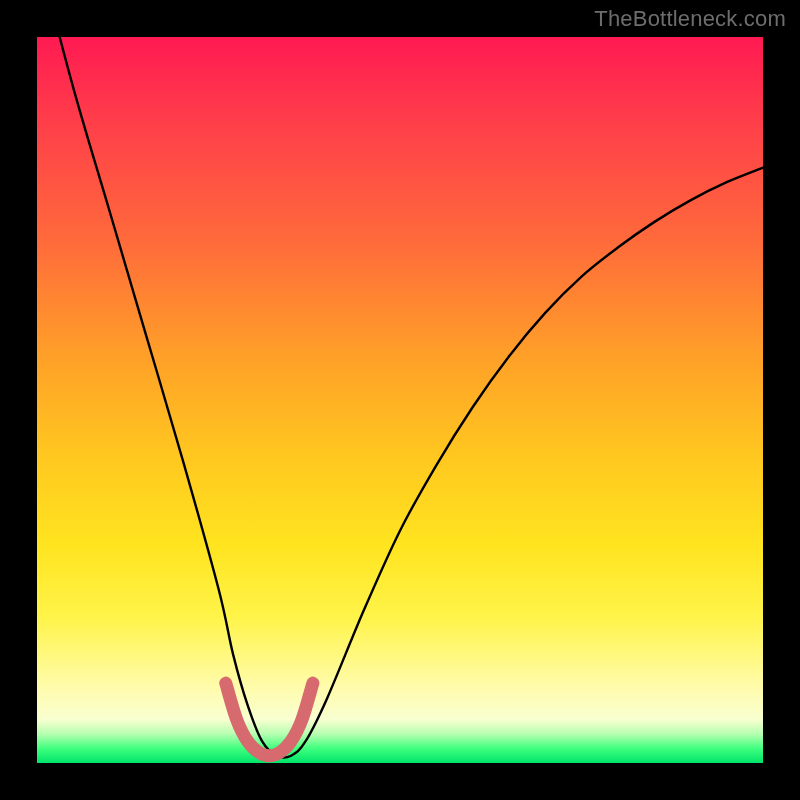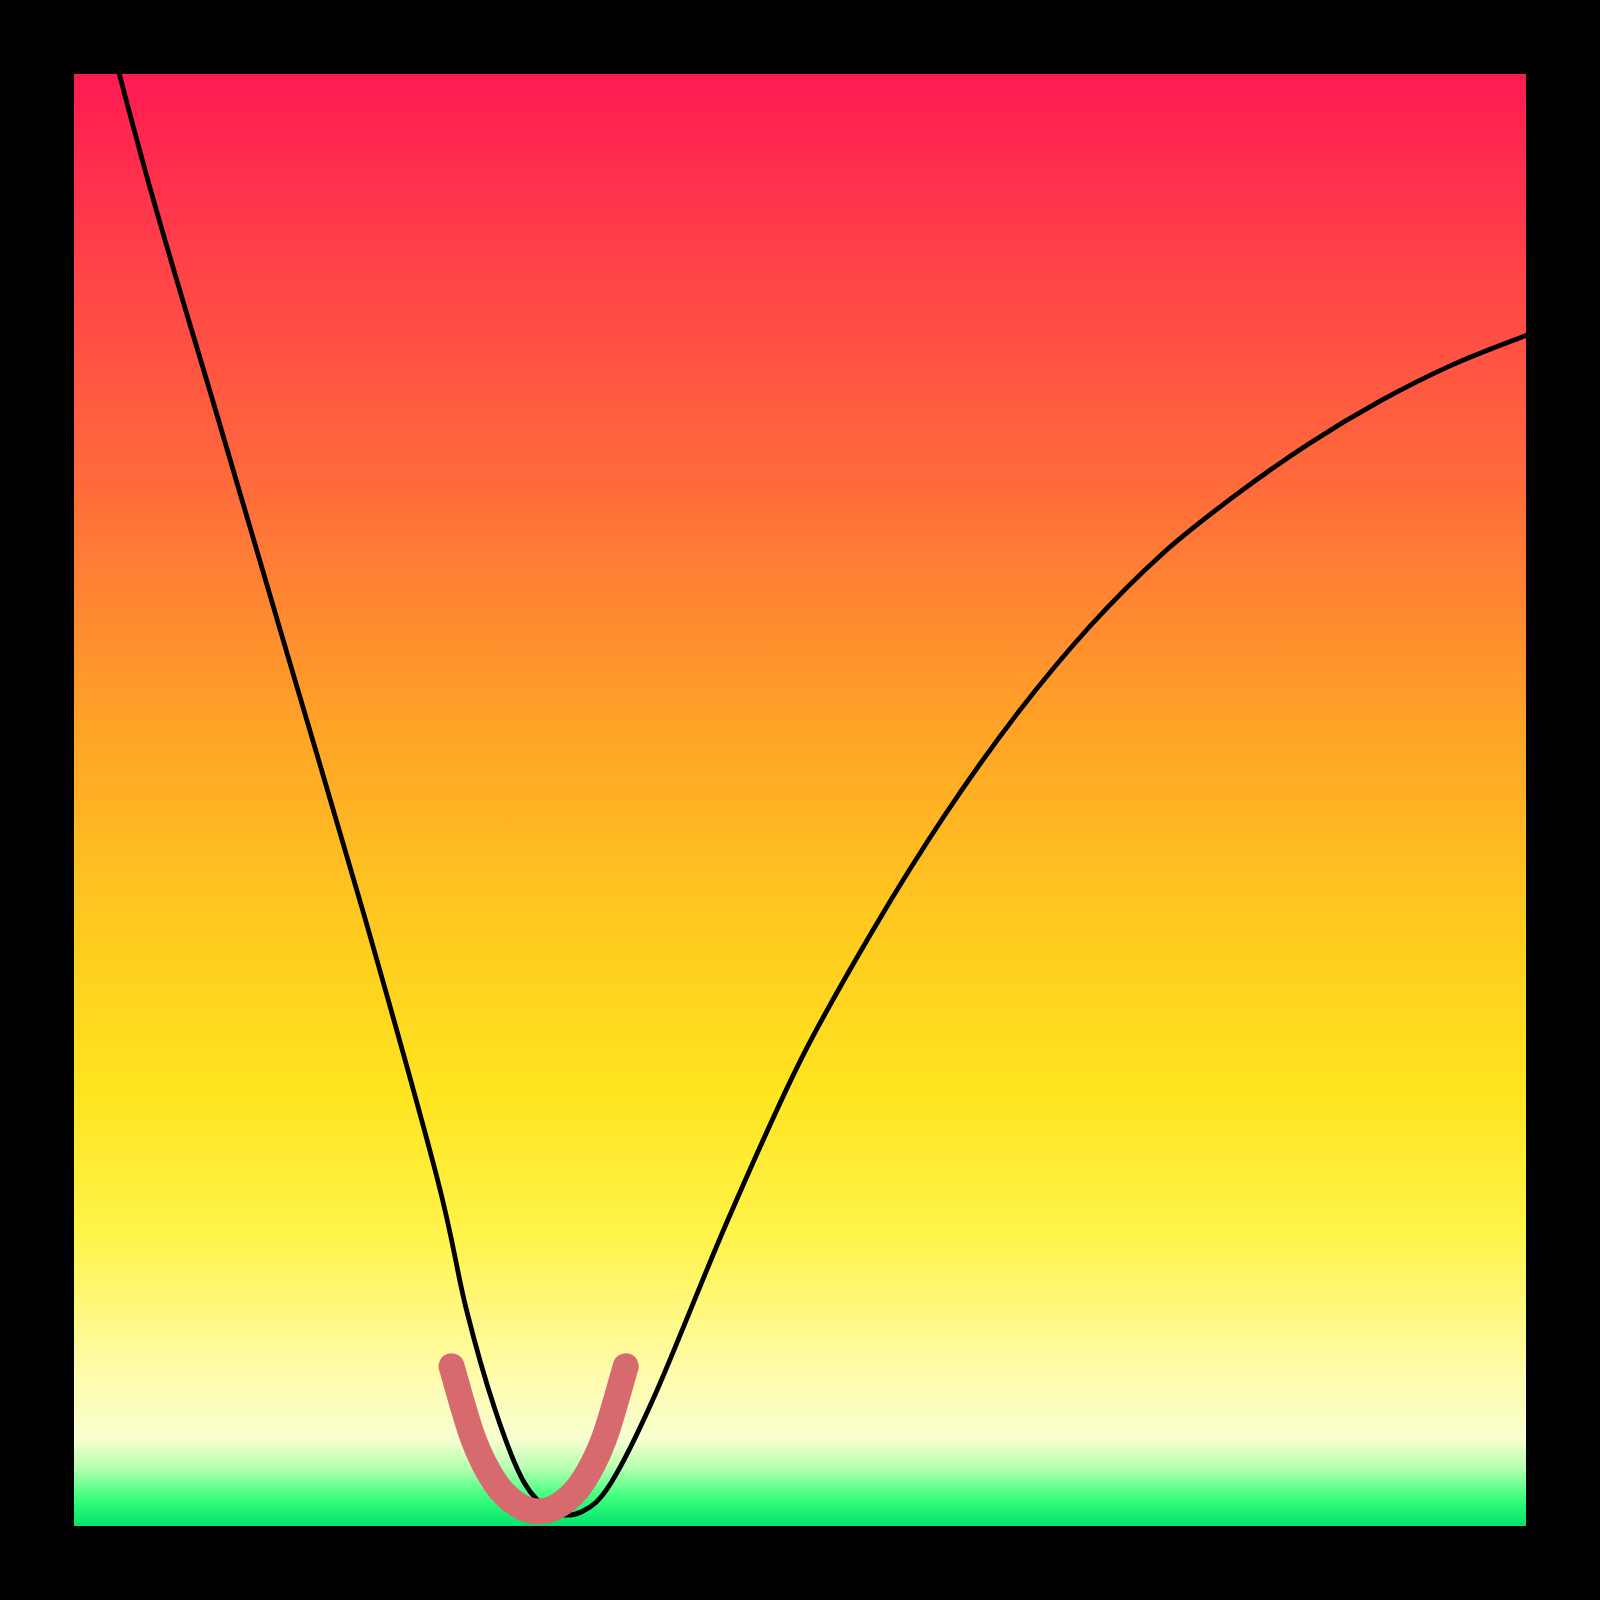--- a/index.html
+++ b/index.html
@@ -57,19 +57,20 @@
     top: 0;
     width: 726px;
     height: 726px;
     overflow: visible;
   }
 </style>
 </head>
 <body>
 
 <div class="frame">
+  <div class="watermark">TheBottleneck.com</div>
   <div class="plot">
     <svg class="curve" viewBox="0 0 726 726">
       <path id="main-curve" fill="none" stroke="#000000" stroke-width="2.4" stroke-linecap="round" d="M 0.00 -87.12 C 6.05 -64.13, 24.20 7.26, 36.30 50.82 C 48.40 94.38, 60.50 133.10, 72.60 174.24 C 84.70 215.38, 96.80 256.52, 108.90 297.66 C 121.00 338.80, 133.10 378.73, 145.20 421.08 C 157.30 463.43, 173.03 519.09, 181.50 551.76 C 189.97 584.43, 191.18 597.74, 196.02 617.10 C 200.86 636.46, 205.70 653.40, 210.54 667.92 C 215.38 682.44, 220.22 695.75, 225.06 704.22 C 229.90 712.69, 234.74 716.32, 239.58 718.74 C 244.42 721.16, 249.26 721.16, 254.10 718.74 C 258.94 716.32, 262.57 713.90, 268.62 704.22 C 274.67 694.54, 280.72 682.44, 290.40 660.66 C 300.08 638.88, 314.60 601.37, 326.70 573.54 C 338.80 545.71, 350.90 517.88, 363.00 493.68 C 375.10 469.48, 387.20 448.91, 399.30 428.34 C 411.40 407.77, 423.50 388.41, 435.60 370.26 C 447.70 352.11, 459.80 335.17, 471.90 319.44 C 484.00 303.71, 496.10 289.19, 508.20 275.88 C 520.30 262.57, 532.40 250.47, 544.50 239.58 C 556.60 228.69, 568.70 219.62, 580.80 210.54 C 592.90 201.47, 605.00 193.00, 617.10 185.13 C 629.20 177.26, 641.30 170.01, 653.40 163.35 C 665.50 156.70, 677.60 150.64, 689.70 145.20 C 701.80 139.75, 719.95 133.10, 726.00 130.68"></path>
       <path id="trough-curve" fill="none" stroke="#d76a6e" stroke-width="13" stroke-linecap="round" stroke-linejoin="round" d="M 188.76 646.14 C 190.58 652.19, 196.02 672.76, 199.65 682.44 C 203.28 692.12, 206.91 698.78, 210.54 704.22 C 214.17 709.66, 217.80 712.69, 221.43 715.11 C 225.06 717.53, 228.69 718.74, 232.32 718.74 C 235.95 718.74, 239.58 717.53, 243.21 715.11 C 246.84 712.69, 250.47 709.66, 254.10 704.22 C 257.73 698.78, 261.36 692.12, 264.99 682.44 C 268.62 672.76, 274.06 652.19, 275.88 646.14"></path>
     </svg>
   </div>
 </div>
 
 </body></html>

